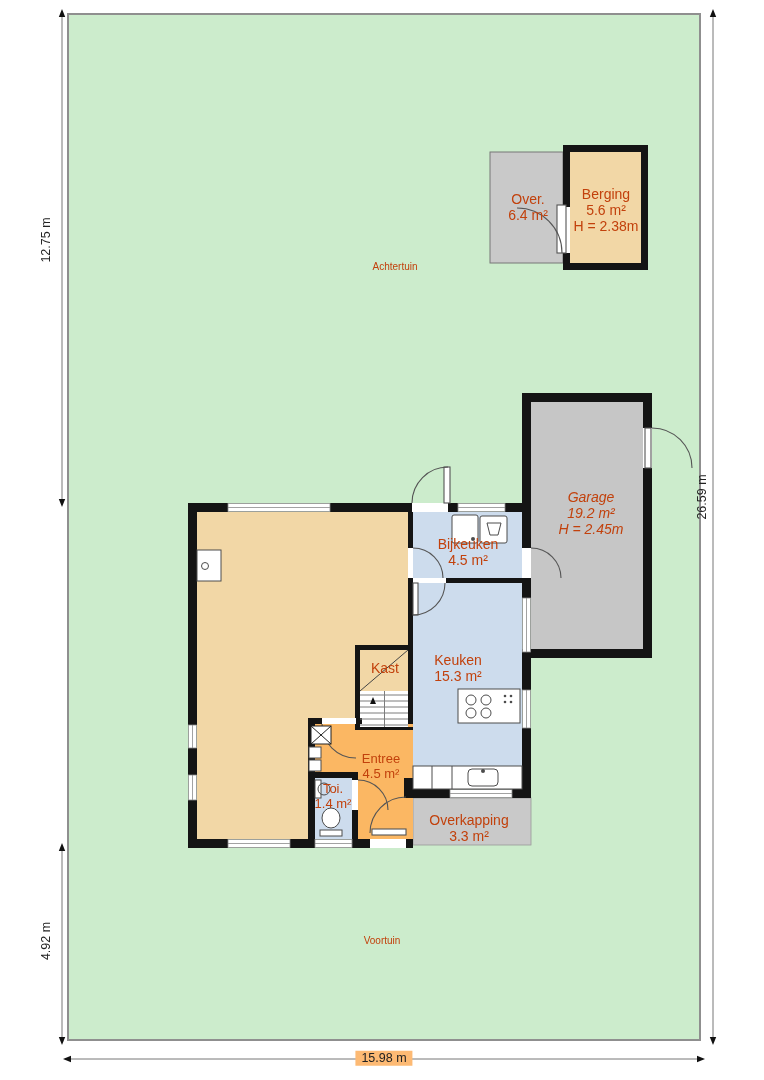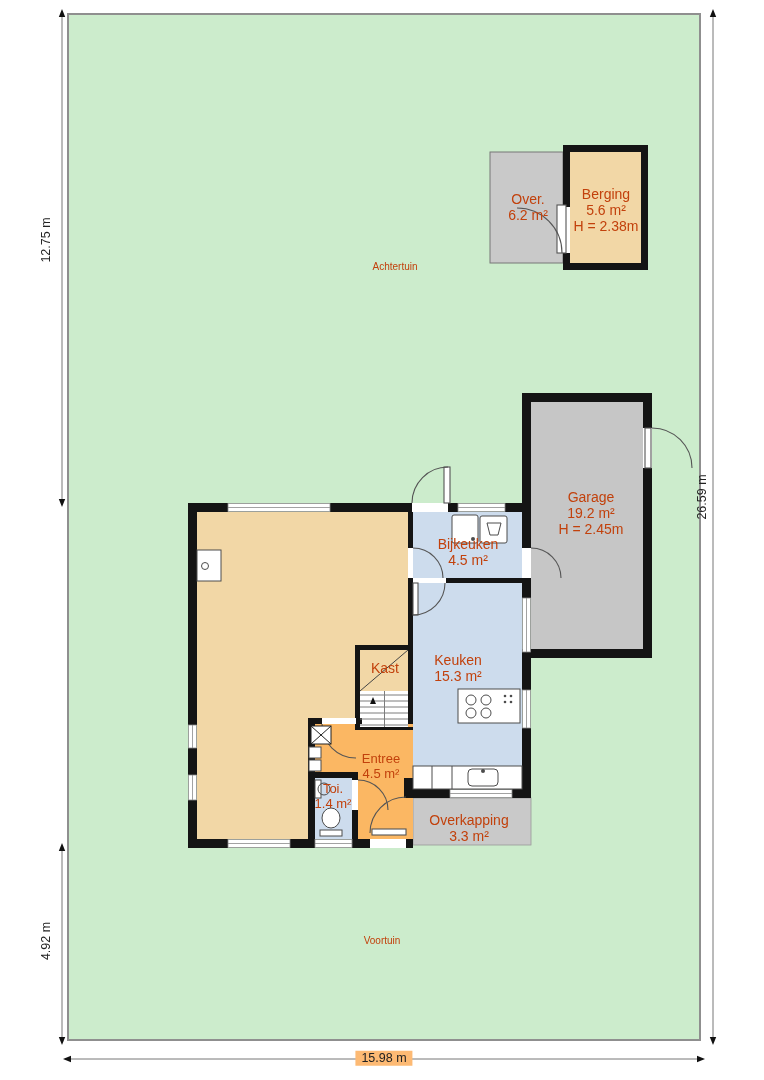--- a/index.html
+++ b/index.html
@@ -277,34 +277,34 @@
   <div class="lbl sm" style="left:381px; top:766px;">
     <div class="rname">Entree</div>
     <div class="rarea">4.5 m²</div>
   </div>
 
   <div class="lbl sm" style="left:333px; top:796px;">
     <div class="rname">Toi.</div>
     <div class="rarea">1.4 m²</div>
   </div>
 
-  <div class="lbl" style="left:591px; top:513px;">
+  <div class="lbl" style="left:591px; top:513px;font-style:italic;">
     <div class="rname">Garage</div>
     <div class="rarea">19.2 m²</div>
     <div class="rh">H = 2.45m</div>
   </div>
 
   <div class="lbl" style="left:469px; top:828px;">
     <div class="rname">Overkapping</div>
     <div class="rarea">3.3 m²</div>
   </div>
 
   <div class="lbl" style="left:528px; top:207px;">
     <div class="rname">Over.</div>
-    <div class="rarea">6.2 m²</div>
+    <div class="rarea">6.4 m²</div>
   </div>
 
   <div class="lbl" style="left:606px; top:210px;">
     <div class="rname">Berging</div>
     <div class="rarea">5.6 m²</div>
     <div class="rh">H = 2.38m</div>
   </div>
 
   <div class="lbl dim vert" style="left:46px; top:240px;">12.75 m</div>
   <div class="lbl dim vert" style="left:46px; top:941px;">4.92 m</div>

